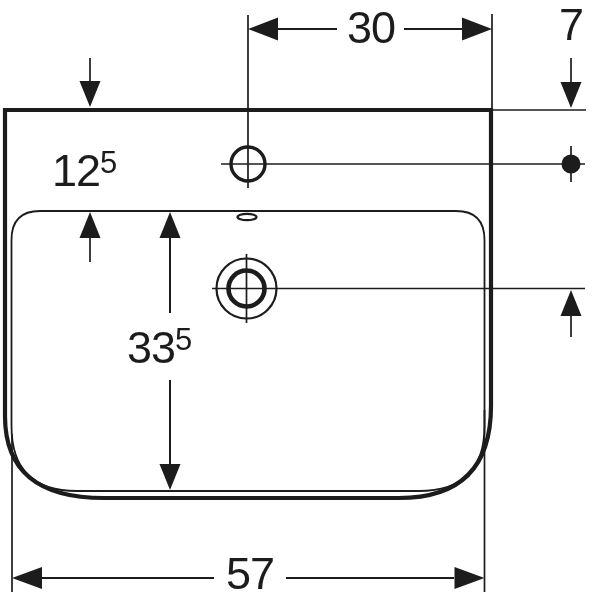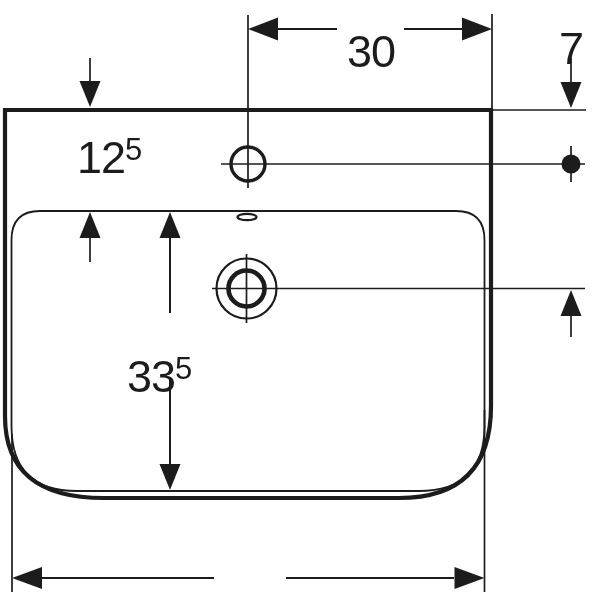--- a/index.html
+++ b/index.html
@@ -12,21 +12,21 @@
   .stage svg { position:absolute; left:0; top:0; }
   .sline  { stroke:var(--line); fill:none; }
   .thin   { stroke-width:1.7px; }
   .dim    { stroke-width:2px; }
   .arrow  { fill:var(--line); stroke:none; }
   .dim-label {
     position:absolute; color:var(--line);
     font-size:45px; line-height:1; letter-spacing:-1px;
     white-space:nowrap;
   }
-  .centered { text-align:center;margin-top:24px; }
+  .centered { text-align:center; }
   .sup { font-size:31px; vertical-align:13px; letter-spacing:0; }
 </style>
 </head>
 <body>
 
 <div class="stage">
 
   <svg width="600" height="600" viewBox="0 0 600 600">
 
     <path class="sline" stroke-width="4.2" d="M 5 110 H 491 V 406 Q 491 498 399 498 H 104 Q 5 498 5 416 Z"></path>
@@ -89,19 +89,20 @@
       <line class="sline dim" x1="286" y1="578" x2="454" y2="578"></line>
       <polygon class="arrow" points="12,578 42,567 42,589"></polygon>
       <polygon class="arrow" points="484.5,578 454.5,567 454.5,589"></polygon>
     </g>
   </svg>
 
   <div class="dim-label centered" style="left:336px; top:5px; width:70px;">30</div>
 
   <div class="dim-label centered" style="left:555px; top:2px; width:32px;">7</div>
 
-  <div class="dim-label" style="left:52px; top:134px;margin-left:25px;"><span>12</span><span class="sup">5</span></div>
+  <div class="dim-label" style="left:52px; top:147px;"><span>12</span><span class="sup">5</span></div>
 
-  <div class="dim-label" style="left:127px; top:324px;margin-top:29px;"><span>33</span><span class="sup">5</span></div>
+  <div class="dim-label" style="left:127px; top:324px;"><span>33</span><span class="sup">5</span></div>
 
 
+  <div class="dim-label centered" style="left:219px; top:551px; width:62px;">57</div>
 
 </div>
 
 </body></html>

